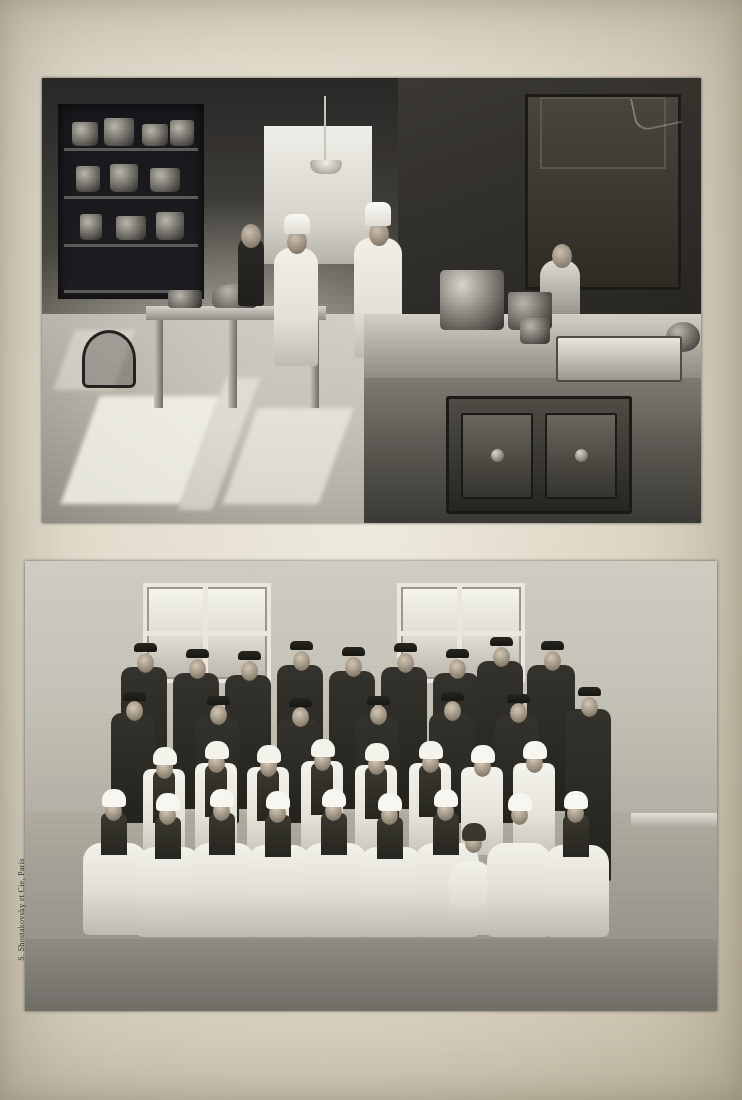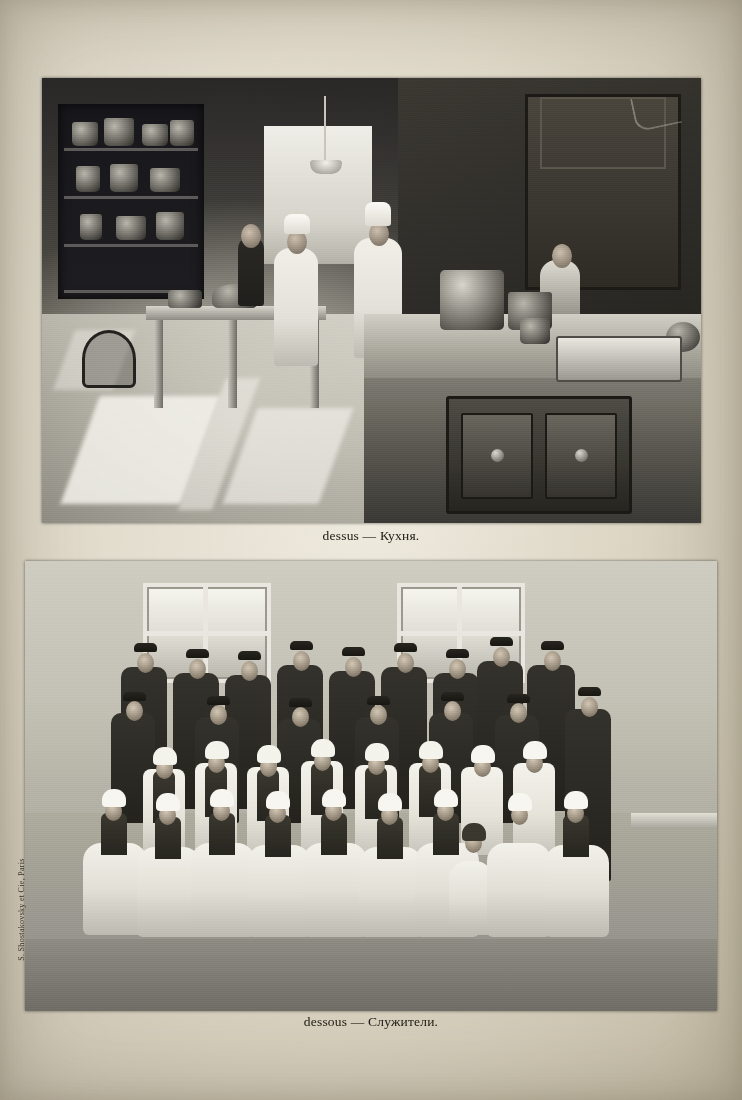--- a/index.html
+++ b/index.html
@@ -378,23 +378,20 @@
             <em></em>
           <div class="k-knob" style="left:42px; top:50px;"></div>
           <div class="k-knob" style="left:126px; top:50px;"></div>
         </div>
 
         <div class="k-signature"></div>
         <div class="grain"></div>
       </div>
     </div>
 
-    <div class="caption caption-top">
-      <span class="lat">dessus — Кухня.</span>
-    </div>
 
     <div class="plate plate-bottom">
       <div class="staff">
         <div class="s-wall"></div>
 
         <div class="s-window s-window1">
           <i style="left:56px; top:0; width:5px; height:100%;"></i>
           <i style="left:0; top:44px; width:100%; height:5px;"></i>
         </div>
         <div class="s-window s-window2">
@@ -552,19 +549,16 @@
 
         <div class="s-skirt" style="left:520px; top:284px; width:64px; height:92px;"></div>
         <div class="s-vest" style="left:538px; top:254px; width:26px; height:42px;"></div>
         <div class="s-face" style="left:542px; top:242px;"></div>
         <div class="s-kerchief" style="left:539px; top:230px; background:#f7f6f0;"></div>
 
         <div class="grain"></div>
       </div>
     </div>
 
-    <div class="caption caption-bottom">
-      <span class="lat">dessous — Служители.</span>
-    </div>
 
     <div class="side-credit">S. Shostakovsky et Cie, Paris</div>
   </div>
 </div>
 
 </body></html>

